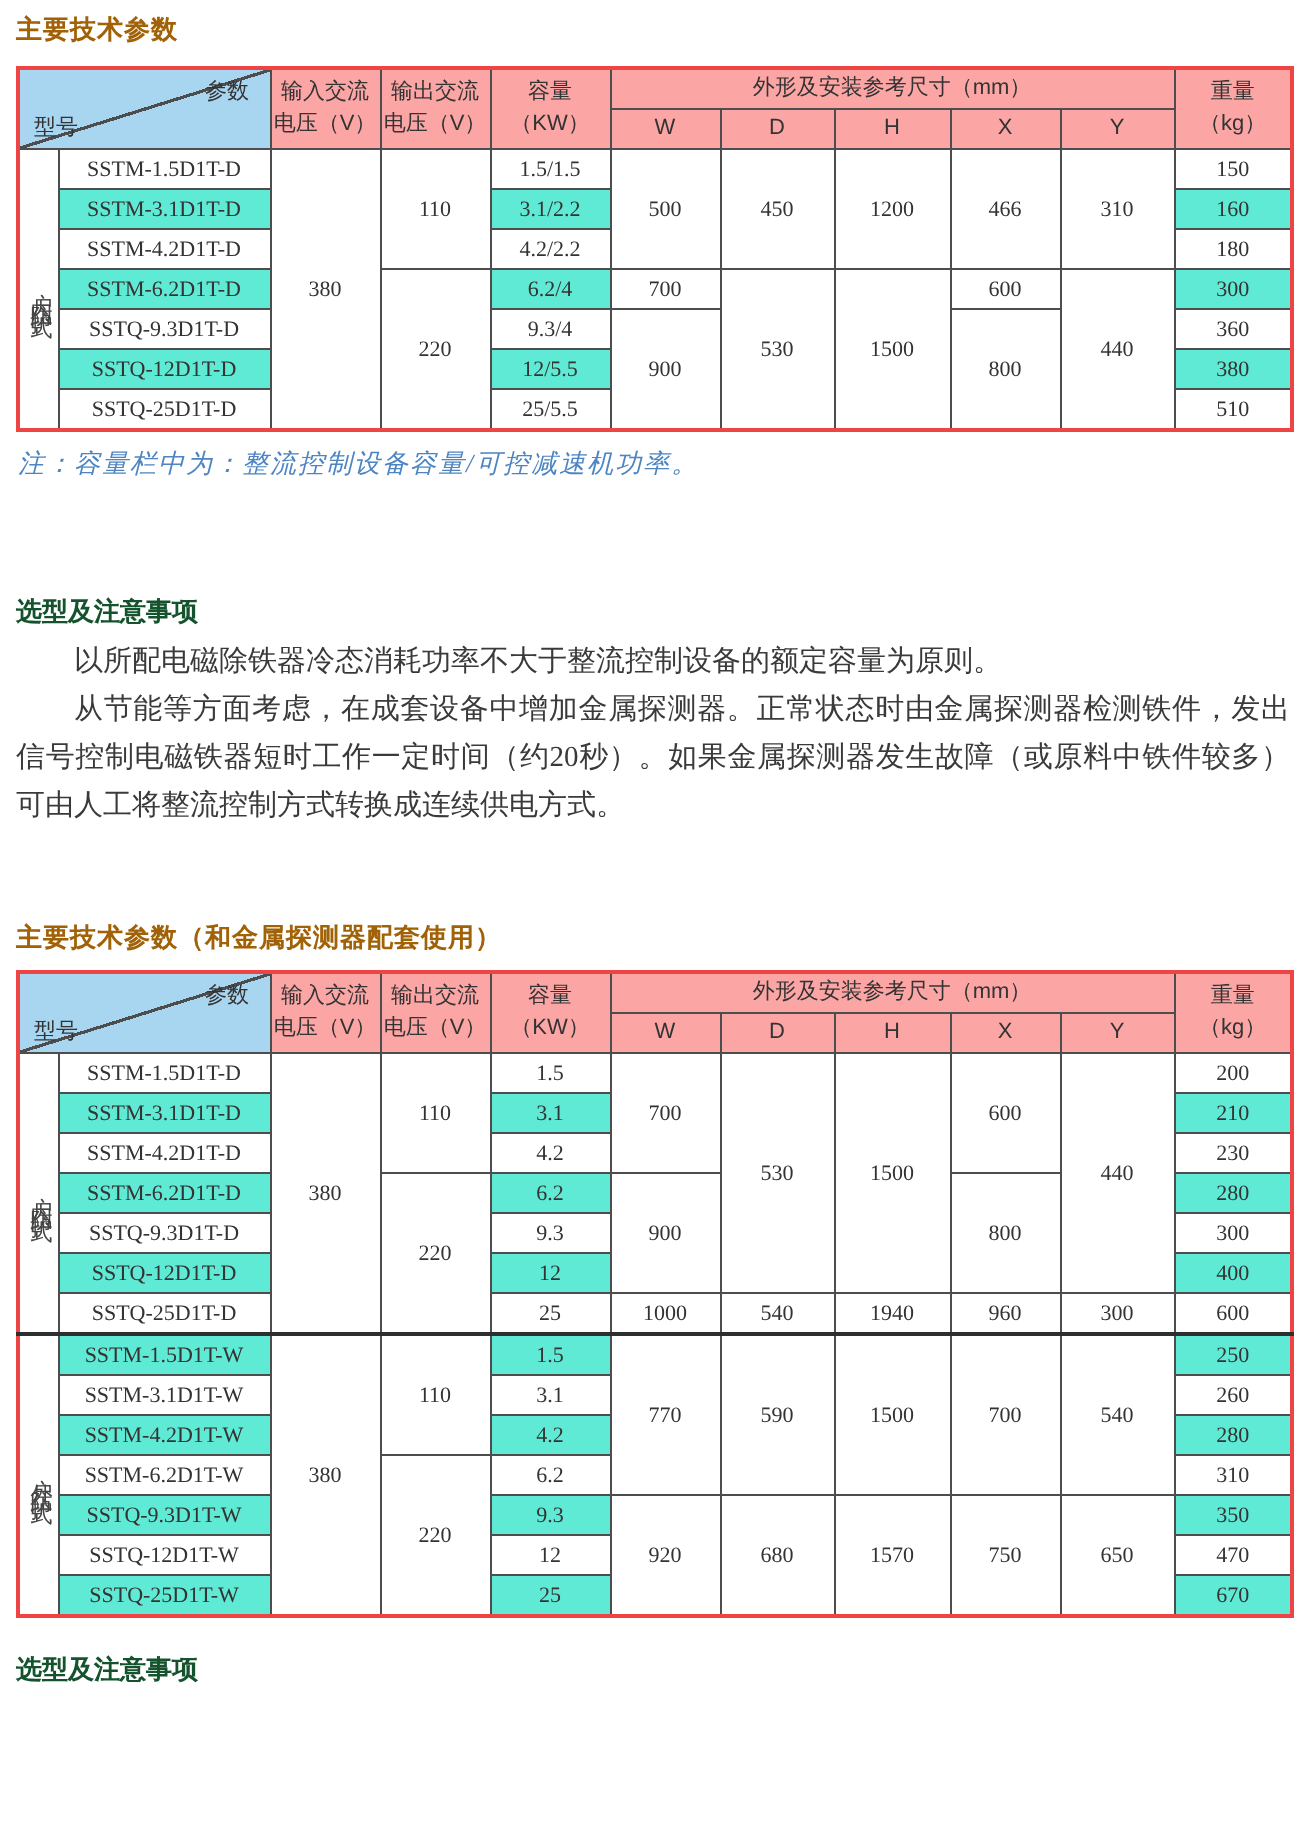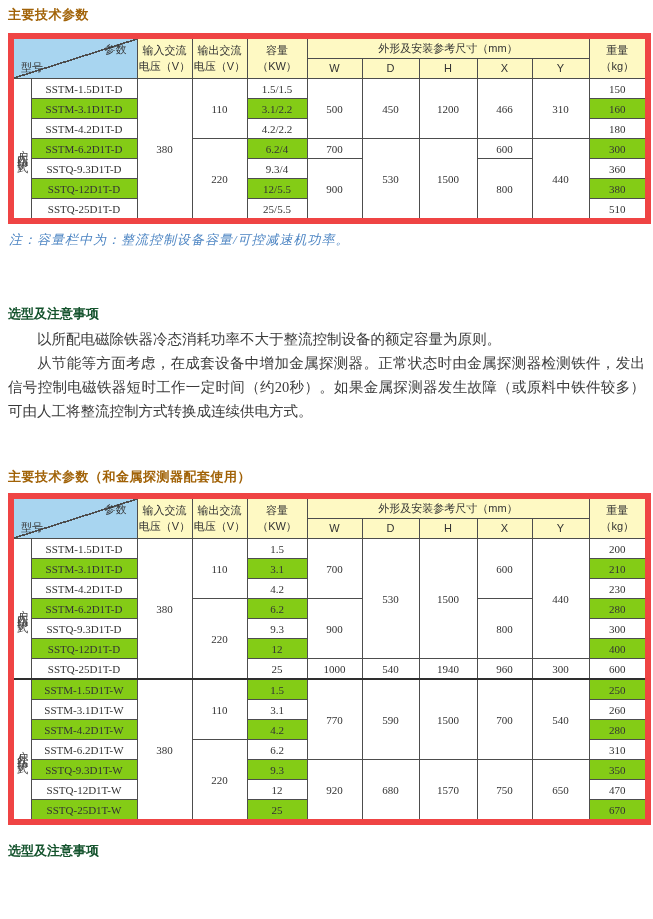--- a/index.html
+++ b/index.html
@@ -5,29 +5,29 @@
   html,body{margin:0;padding:0;background:#fff;}
   body{width:653px;height:919px;overflow:hidden;color:#333;
        font-family:"Liberation Serif",serif;}
   .page{padding:6px 8px 0 8px;}
 
   .doc-title{font:bold 13px "Liberation Sans",sans-serif;color:#a16207;
              margin:0 0 9px 0;letter-spacing:.5px;}
   .sel-title{font:bold 13px "Liberation Sans",sans-serif;color:#14532d;margin:0;}
 
   table.spec{border-collapse:collapse;table-layout:fixed;width:637px;
-             border:6px solid #ef4444;}
+             border:2px solid #ef4444;}
   .spec td,.spec th{border:1px solid #4d4d4d;height:19px;padding:0 1px;
                     text-align:center;vertical-align:middle;
                     font:11px "Liberation Serif",serif;font-weight:normal;
                     overflow:hidden;}
-  .spec th,.spec .hdr{background:#fef9c3;
+  .spec th,.spec .hdr{background:#fca5a5;
         font-family:"Liberation Sans",sans-serif;line-height:1.45;}
   .pre{white-space:pre-line;}
-  .hl{background:#84cc16;}
+  .hl{background:#5eead4;}
   .vlabel{writing-mode:vertical-rl;text-orientation:upright;
           font-style:italic;font-size:11px;letter-spacing:3px;
           color:#444;padding:2px 0;}
   .diag{position:relative;background-color:#a8d5f0;
         background-image:linear-gradient(to bottom right,
           transparent calc(50% - .8px),#4d4d4d calc(50% - .8px),
           #4d4d4d calc(50% + .8px),transparent calc(50% + .8px));}
   .diag span{position:absolute;font:11px "Liberation Sans",sans-serif;}
   .diag .dt{top:3px;right:10px;}
   .diag .db{bottom:3px;left:7px;}

